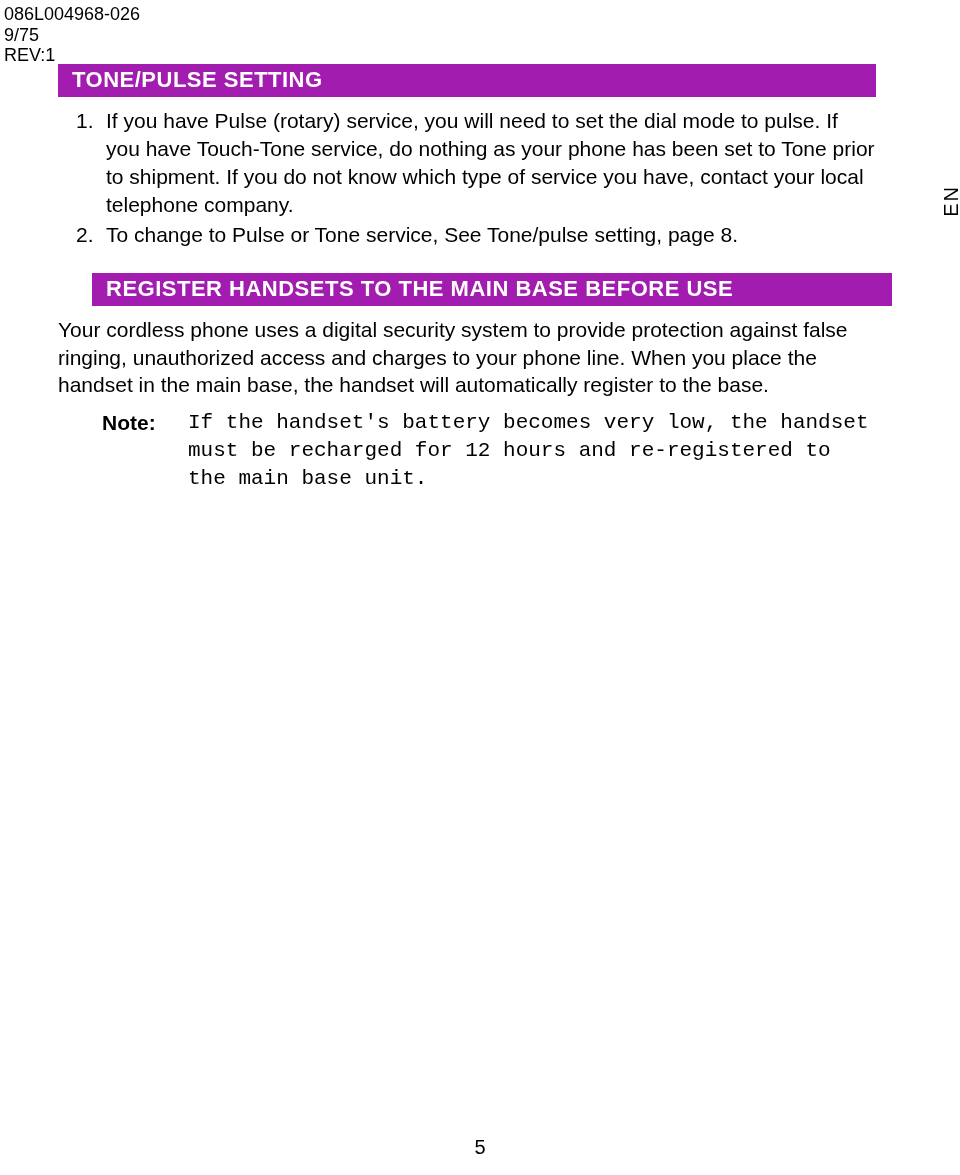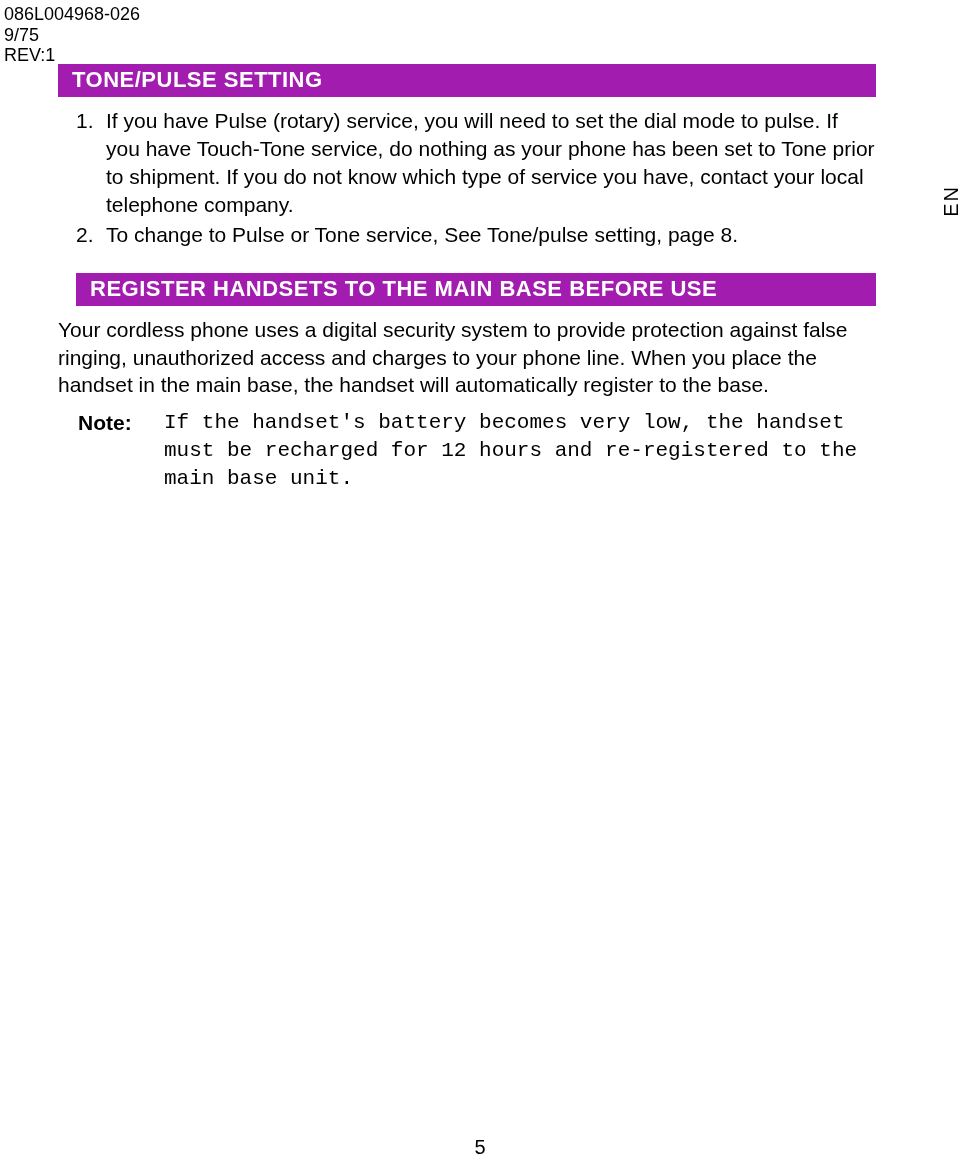--- a/index.html
+++ b/index.html
@@ -34,21 +34,21 @@
     background: #a21caf;
     color: #ffffff;
     font-weight: bold;
     font-size: 22px;
     letter-spacing: 0.5px;
     padding: 3px 14px 4px 14px;
     margin-bottom: 10px;
     font-family: Arial, Helvetica, sans-serif;
   }
   .heading-indent {
-    margin-left: 18px;
+    margin-left: 34px;
     width: calc(100% - 18px);
   }
   .ol {
     margin-left: 18px;
     margin-right: 0;
     margin-bottom: 24px;
   }
   .li {
     display: flex;
     font-size: 21px;
@@ -64,21 +64,21 @@
   .italic { }
   .para {
     font-size: 21px;
     line-height: 1.33;
     margin-bottom: 10px;
   }
   .note-row {
     display: flex;
     font-size: 21px;
     line-height: 1.33;
-    margin-left: 20px;
+    margin-left: 44px;
     margin-top: 8px;
   }
   .note-label {
     font-weight: bold;
     flex: 0 0 86px;
   }
   .note-txt { flex: 1; font-family: Liberation Mono, monospace; }
   .side-tab {
     position: absolute;
     top: 185px;

